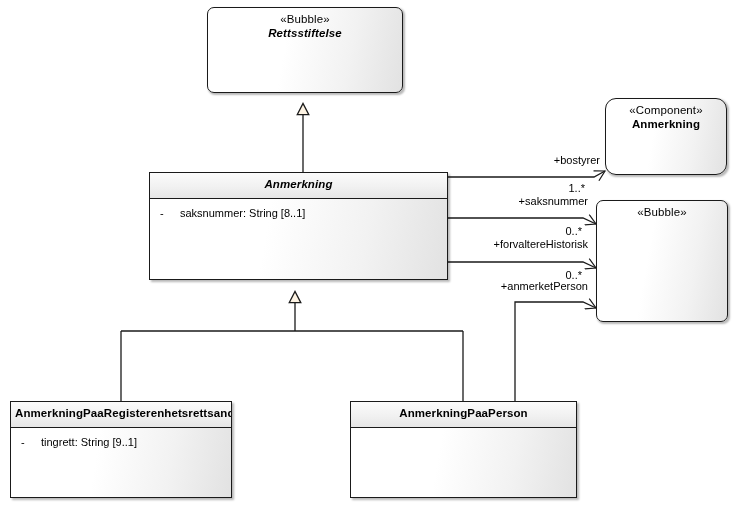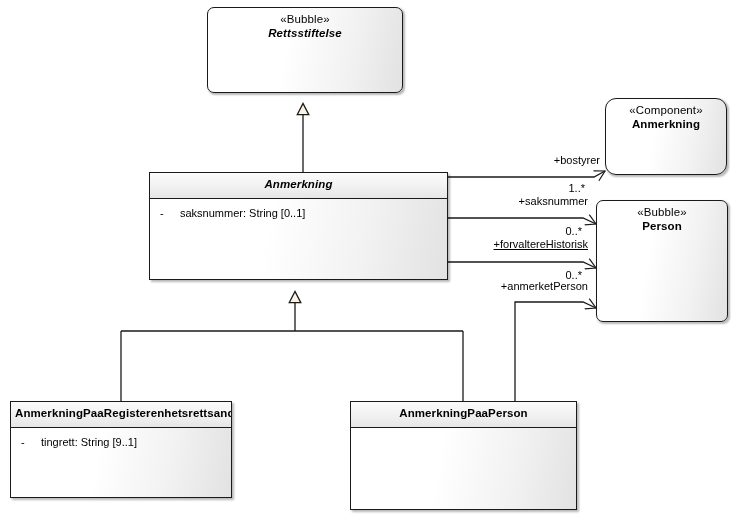--- a/index.html
+++ b/index.html
@@ -136,56 +136,55 @@
   <div class="uml-class rounded" style="left:605px; top:98px; width:122px; height:77px;border-radius:11px;">
     <div class="class-header">
       <span class="stereotype">«Component»</span>
       <span class="class-name">Anmerkning</span>
     </div>
   </div>
 
   <div class="uml-class rounded" style="left:596px; top:200px; width:132px; height:122px;">
     <div class="class-header">
       <span class="stereotype">«Bubble»</span>
-      <span class="class-name">Person</span>
     </div>
   </div>
 
   <div class="uml-class" style="left:149px; top:172px; width:299px; height:108px;">
     <div class="class-header banded">
       <span class="class-name abstract">Anmerkning</span>
     </div>
     <div class="attr-compartment">
       <div class="attr-row">
-        <span class="attr-vis">-</span><span>saksnummer: String [0..1]</span>
+        <span class="attr-vis">-</span><span>saksnummer: String [8..1]</span>
       </div>
     </div>
   </div>
 
   <div class="uml-class" style="left:10px; top:401px; width:222px; height:97px;">
     <div class="class-header banded">
       <span class="class-name">AnmerkningPaaRegisterenhetsrettsandel</span>
     </div>
     <div class="attr-compartment">
       <div class="attr-row">
         <span class="attr-vis">-</span><span>tingrett: String [9..1]</span>
       </div>
     </div>
   </div>
 
-  <div class="uml-class" style="left:350px; top:401px; width:227px; height:109px;">
+  <div class="uml-class" style="left:350px; top:401px; width:227px; height:97px;">
     <div class="class-header banded">
       <span class="class-name">AnmerkningPaaPerson</span>
     </div>
   </div>
 
   <div class="edge-label role" style="left:485px; top:155px; width:115px;">+bostyrer</div>
   <div class="edge-label mult" style="left:515px; top:183px; width:70px;">1..*</div>
 
   <div class="edge-label role" style="left:470px; top:196px; width:118px;">+saksnummer</div>
   <div class="edge-label mult" style="left:512px; top:226px; width:70px;">0..*</div>
 
-  <div class="edge-label role" style="left:450px; top:239px; width:138px;text-decoration:underline;">+forvaltereHistorisk</div>
+  <div class="edge-label role" style="left:450px; top:239px; width:138px;">+forvaltereHistorisk</div>
   <div class="edge-label mult" style="left:512px; top:270px; width:70px;">0..*</div>
 
   <div class="edge-label role" style="left:462px; top:281px; width:126px;">+anmerketPerson</div>
 
 </div>
 
 </body></html>

